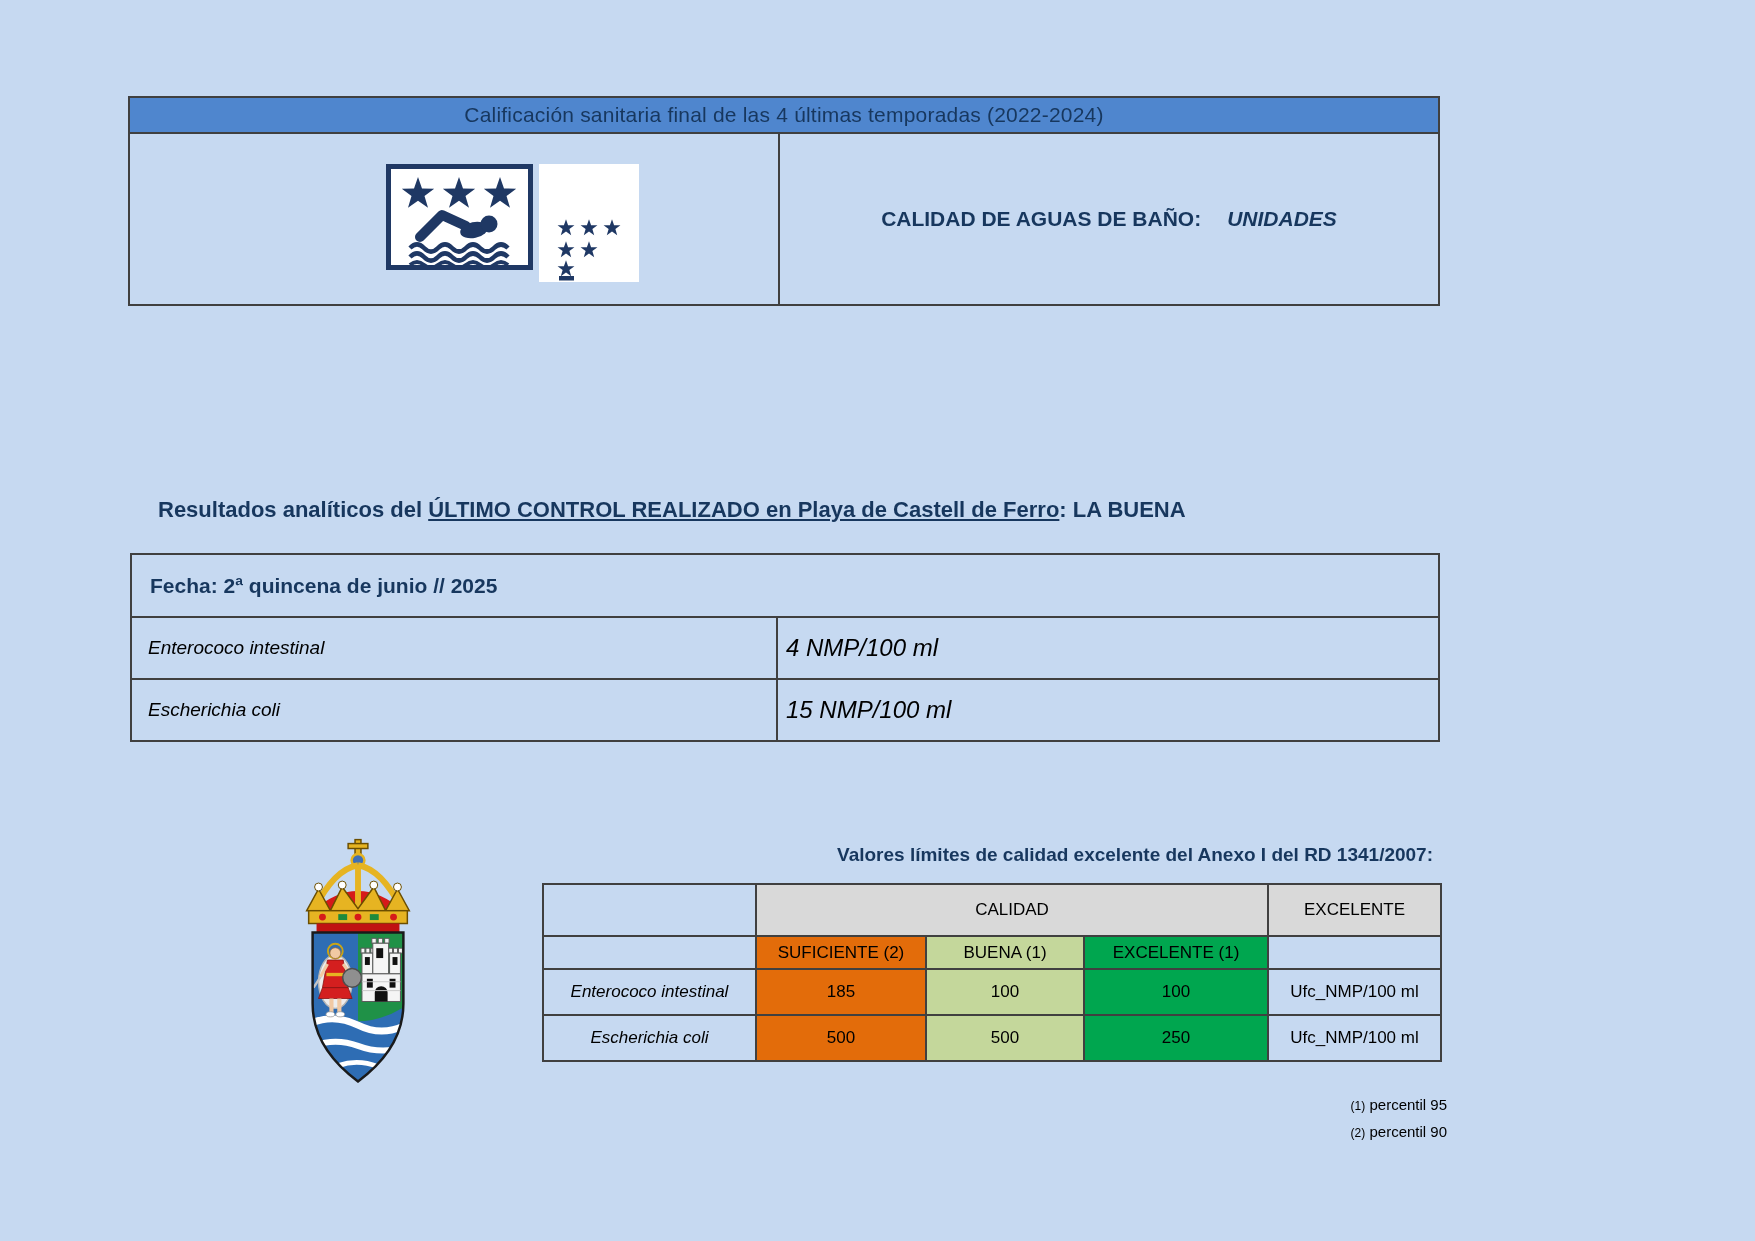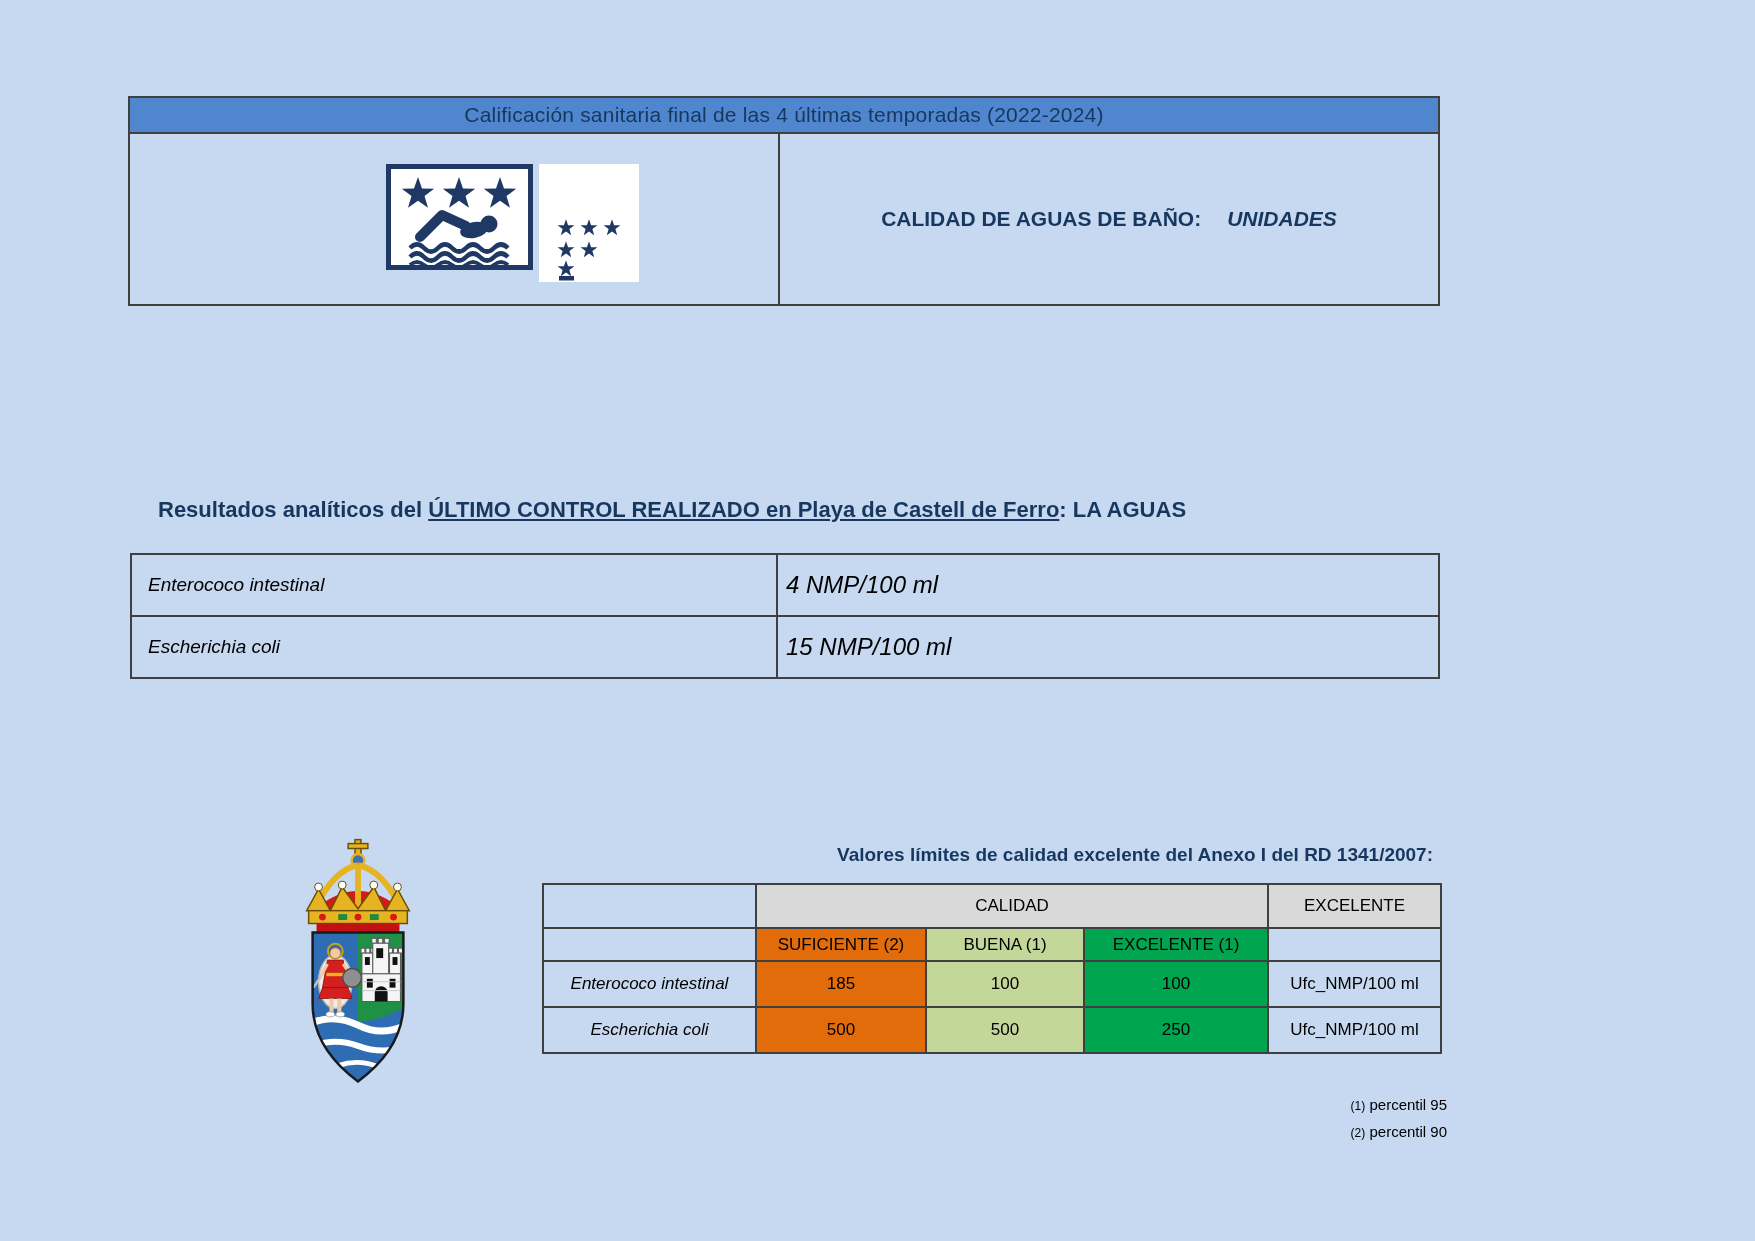--- a/index.html
+++ b/index.html
@@ -37,21 +37,21 @@
         font-weight:bold;font-size:19px;color:var(--navy,#17375e);}
   table.limits{position:absolute;left:542px;top:883px;border-collapse:collapse;table-layout:fixed;}
   table.limits td{border:2px solid var(--border,#404040);text-align:center;vertical-align:middle;
         font-size:17px;padding:0 4px;overflow:hidden;}
   td.c-blank{border:none;background:transparent;}
   td.c-gray{background:var(--table-gray,#d9d9d9);font-size:18px;}
   td.c-orange{background:var(--suficiente-orange,#e36c0a);}
   td.c-lgreen{background:var(--buena-green,#c4d79b);}
   td.c-green{background:var(--excelente-green,#00a64f);}
   td.c-label{font-style:italic;font-size:18px;}
-  tr.h1{height:44px;border-radius:20px;} tr.h2{height:33px;} tr.dr{height:46px;}
+  tr.h1{height:52px;border-radius:20px;} tr.h2{height:33px;} tr.dr{height:46px;}
 
   .footnotes{position:absolute;left:1140px;top:1092px;width:307px;text-align:right;font-size:15px;line-height:25px;}
   .footnotes .ref{font-size:12px;}
 
   .escudo{position:absolute;left:283px;top:836px;}
 </style>
 </head>
 <body>
 
 <div class="page">
@@ -92,23 +92,26 @@
           </svg>
         </div>
       </div>
       <div class="cell-right">
         <div class="quality-label">CALIDAD DE AGUAS DE BAÑO:</div>
         <div class="quality-value">UNIDADES</div>
       </div>
     </div>
   </div>
 
-  <div class="results-heading"><span>Resultados analíticos del </span><span class="u">ÚLTIMO CONTROL REALIZADO en Playa de Castell de Ferro</span><span>: LA AGUAS</span></div>
+  <div class="results-heading"><span>Resultados analíticos del </span><span class="u">ÚLTIMO CONTROL REALIZADO en Playa de Castell de Ferro</span><span>: LA BUENA</span></div>
 
   <div class="rtable">
+    <div class="rrow row-fecha">
+      <span>Fecha: 2ª quincena de junio // 2025</span>
+    </div>
     <div class="rrow row-param">
       <div class="param-cell">Enterococo intestinal</div>
       <div class="value-cell">4 NMP/100 ml</div>
     </div>
     <div class="rrow row-param">
       <div class="param-cell">Escherichia coli</div>
       <div class="value-cell">15 NMP/100 ml</div>
     </div>
   </div>
 

